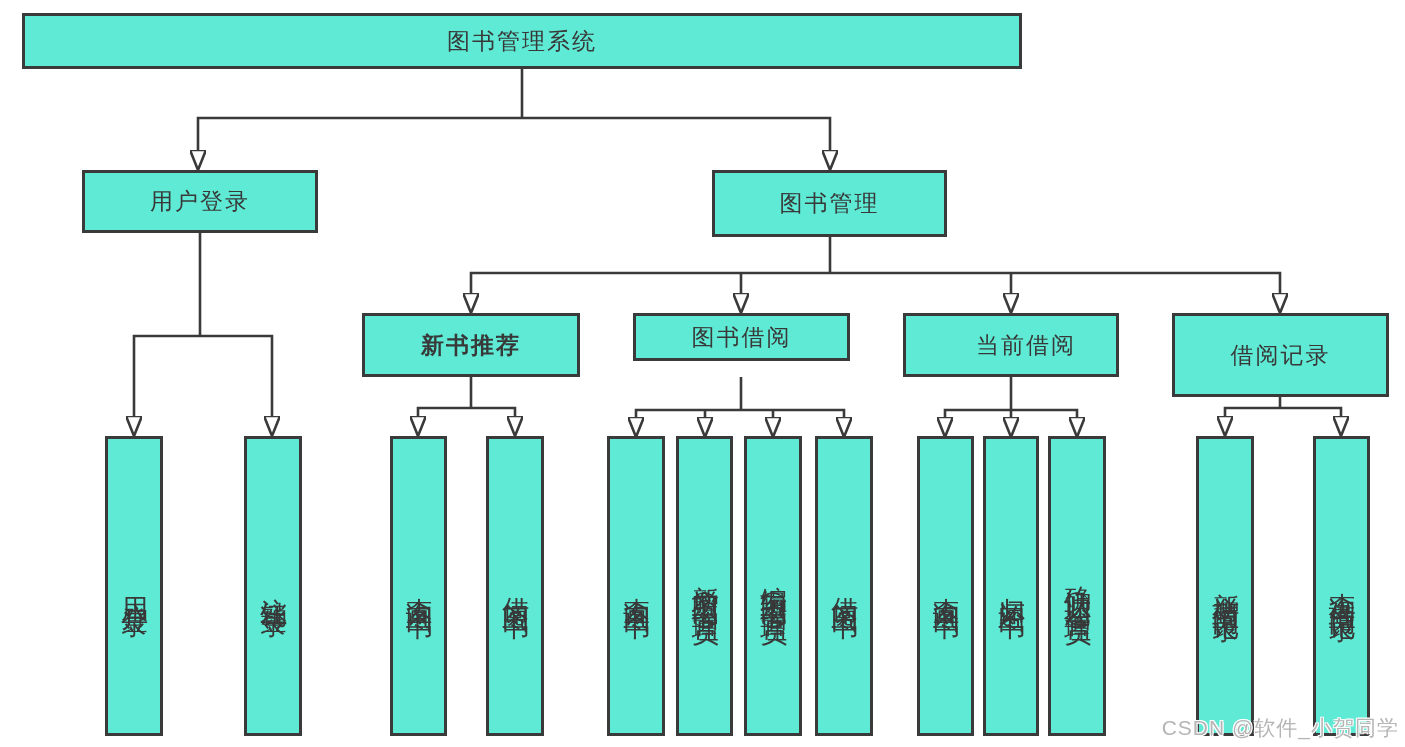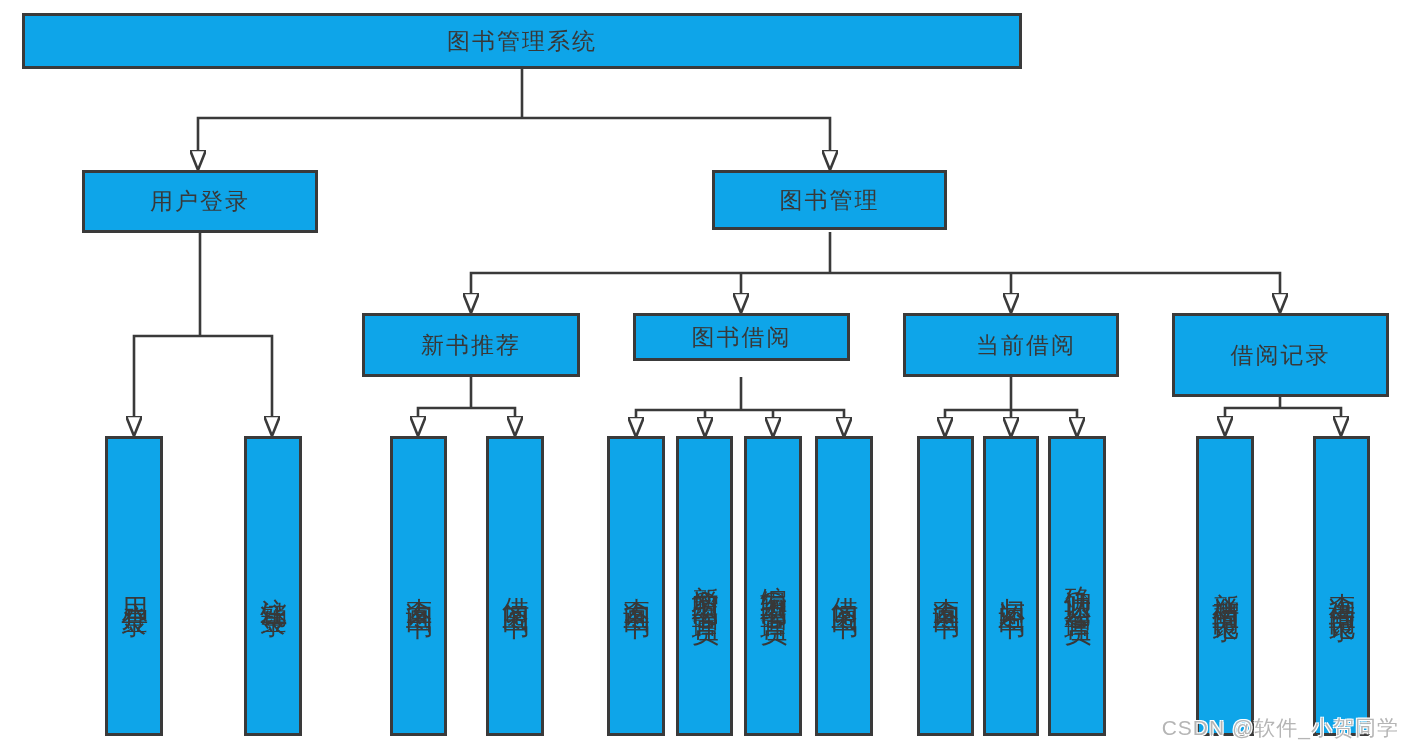--- a/index.html
+++ b/index.html
@@ -15,21 +15,21 @@
     position:absolute;left:0;top:0;width:1405px;height:747px;
     pointer-events:none;
   }
   .connector-layer path{
     fill:none;stroke:#3a3a3a;stroke-width:2.6;
   }
   .box{
     position:absolute;
     box-sizing:border-box;
     border:3px solid #3a3a3a;
-    background:#0ea5e9;
+    background:#5eead4;
     display:flex;align-items:center;justify-content:center;
   }
   .h-label{
     font-size:23px;letter-spacing:2px;white-space:nowrap;color:#383838;
   }
   .v-label{
     writing-mode:vertical-rl;
     text-orientation:mixed;
     font-size:27px;
     letter-spacing:5px;
@@ -101,25 +101,25 @@
     </g>
   </svg>
 
   <div class="box" style="left:22px;top:13px;width:1000px;height:56px;">
     <span class="h-label">图书管理系统</span>
   </div>
 
   <div class="box" style="left:82px;top:170px;width:236px;height:63px;">
     <span class="h-label">用户登录</span>
   </div>
-  <div class="box" style="left:712px;top:170px;width:235px;height:60px;">
+  <div class="box" style="left:712px;top:170px;width:235px;height:67px;">
     <span class="h-label">图书管理</span>
   </div>
 
-  <div class="box" style="left:362px;top:313px;width:218px;height:64px;">
+  <div class="box" style="left:362px;top:313px;width:218px;height:64px;font-weight:bold;">
     <span class="h-label">新书推荐</span>
   </div>
   <div class="box" style="left:633px;top:313px;width:217px;height:48px;">
     <span class="h-label">图书借阅</span>
   </div>
   <div class="box" style="left:903px;top:313px;width:216px;height:64px;padding-left:30px;">
     <span class="h-label">当前借阅</span>
   </div>
   <div class="box" style="left:1172px;top:313px;width:217px;height:84px;">
     <span class="h-label">借阅记录</span>

